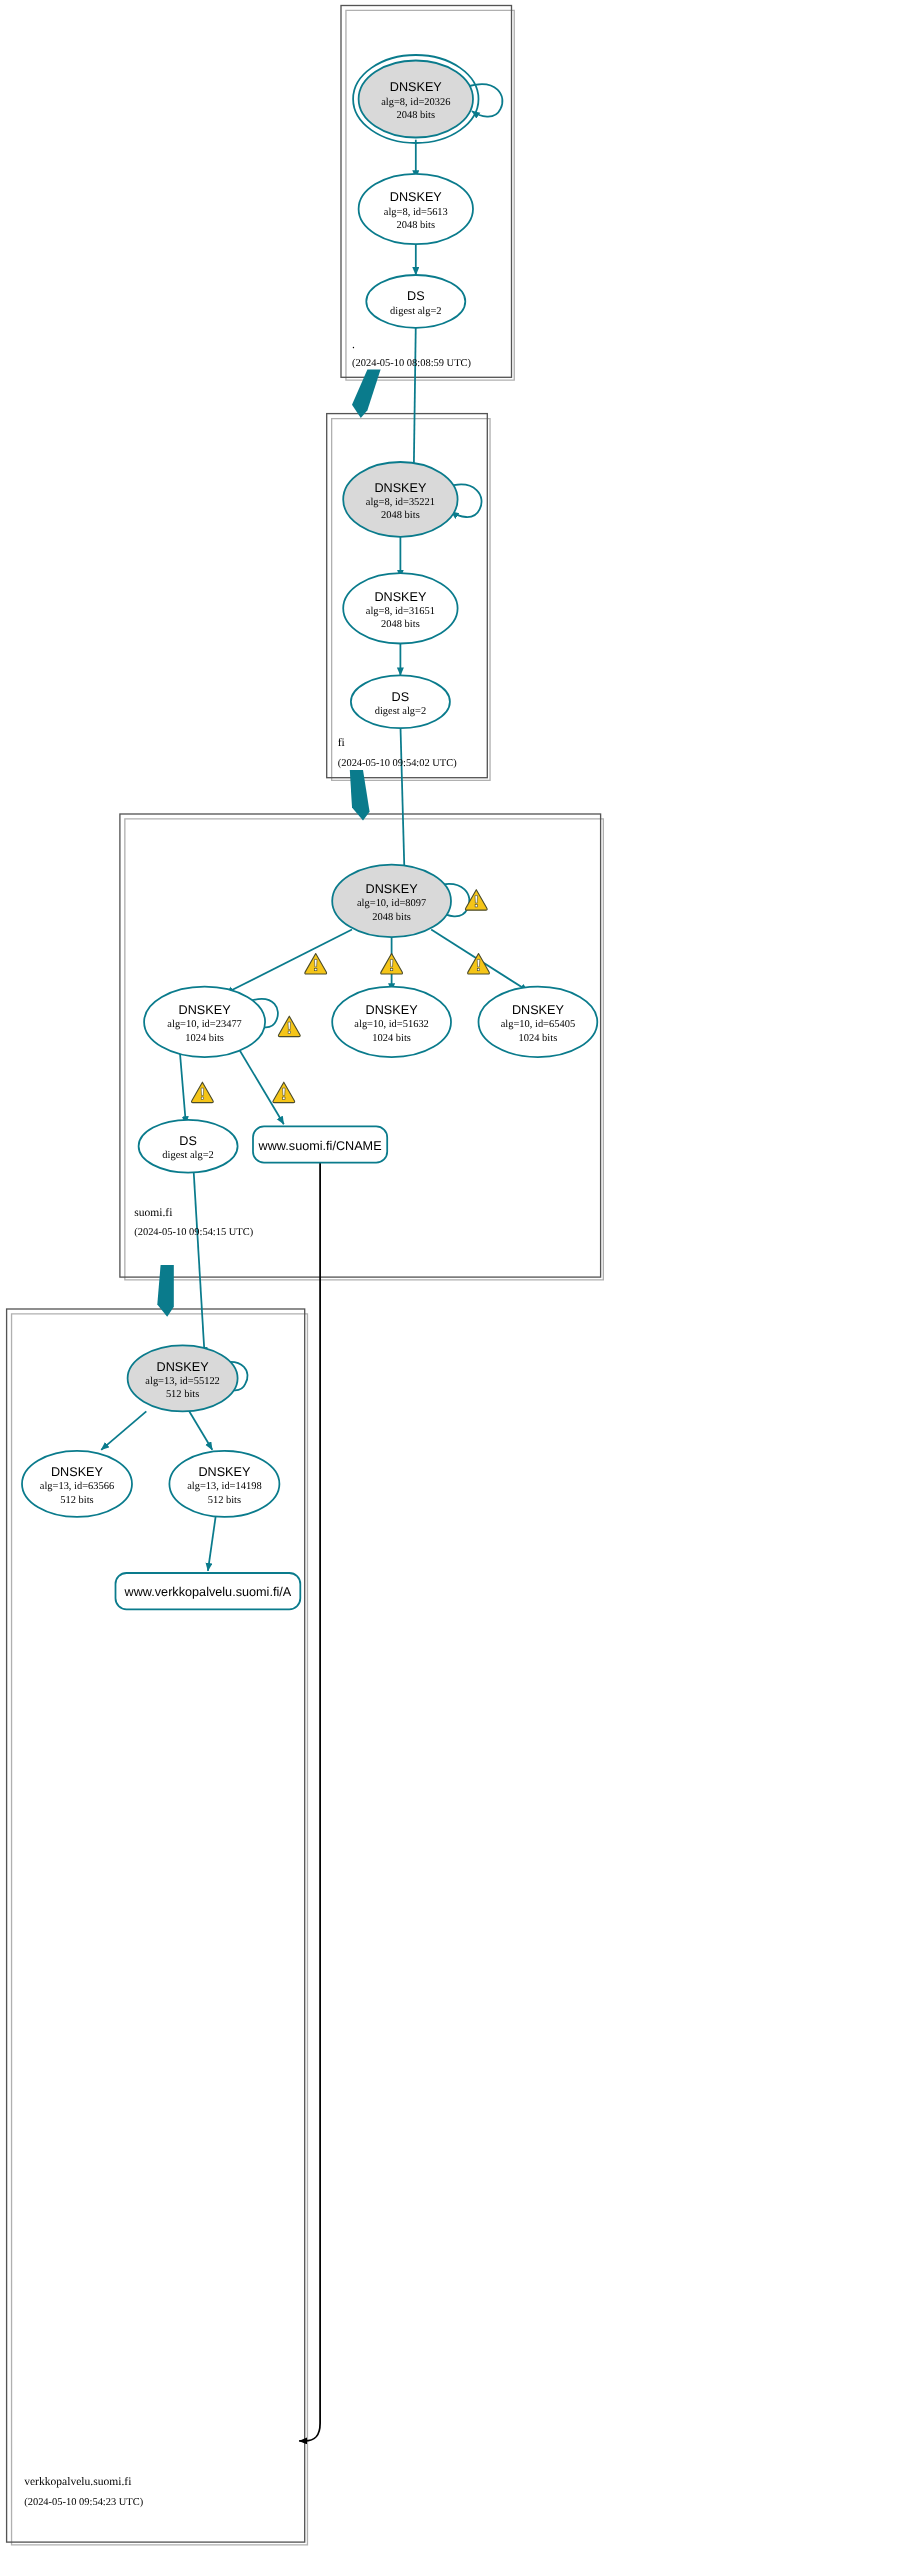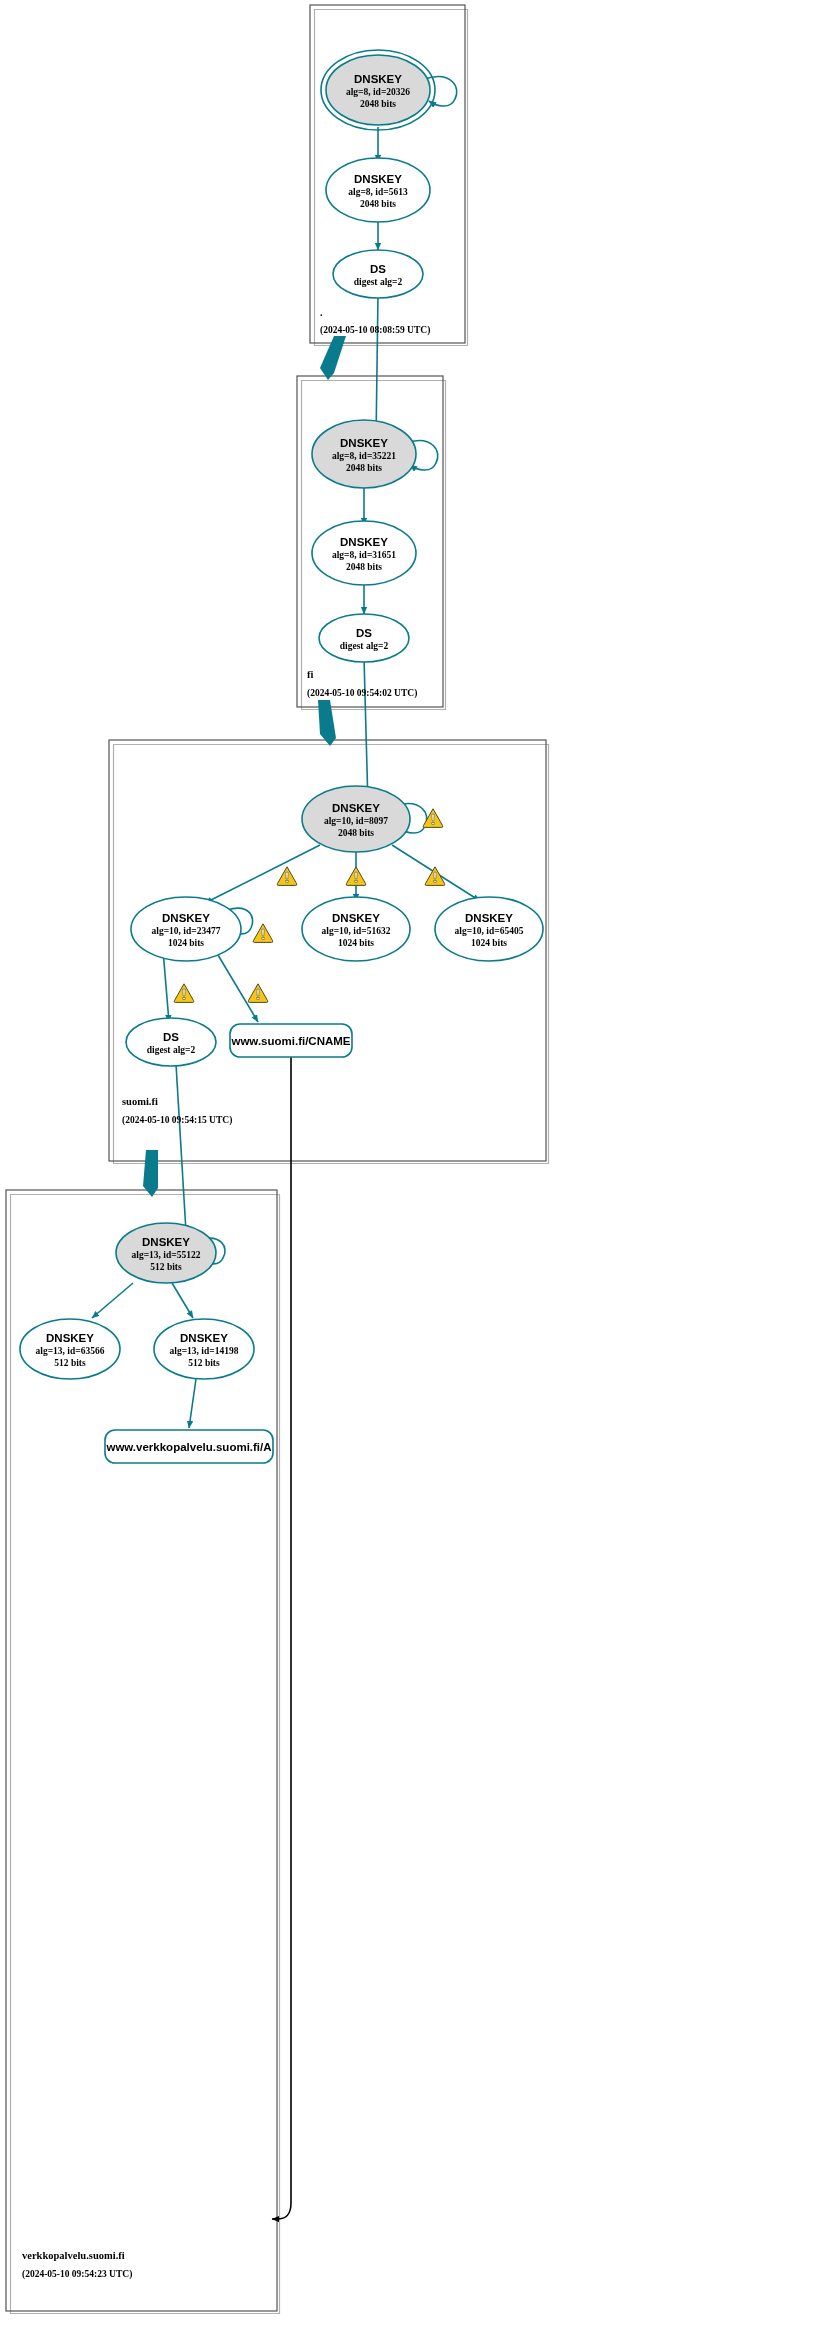--- a/index.html
+++ b/index.html
@@ -1,17 +1,17 @@
 <!DOCTYPE html>
 <html><head>
 <meta charset="utf-8">
 <style>
   html,body{margin:0;padding:0;background:#ffffff;}
   body{width:825px;height:2326px;overflow:hidden;font-family:"Liberation Serif",serif;}
-  #canvas{position:relative;width:825px;height:2326px;font-weight:bold;}
+  #canvas{position:relative;width:825px;height:2326px;}
   svg#graph{position:absolute;left:0;top:0;width:825px;height:2326px;}
   .zone-rect{fill:none;stroke:#545454;stroke-width:1.2;}
   .zone-shadow{fill:none;stroke:#b0b0b0;stroke-width:1.2;}
   .node-ell{fill:#ffffff;stroke:#0a7b8c;stroke-width:1.6;}
   .node-ell.secure{fill:#d9d9d9;}
   .node-ell.outer{fill:none;stroke:#0a7b8c;stroke-width:1.6;}
   .rrset-box{fill:#ffffff;stroke:#0a7b8c;stroke-width:1.6;}
   .edge{fill:none;stroke:#0a7b8c;stroke-width:1.6;}
   .edge-thick{fill:#0a7b8c;stroke:none;}
   .edge-black{fill:none;stroke:#000000;stroke-width:1.6;}

